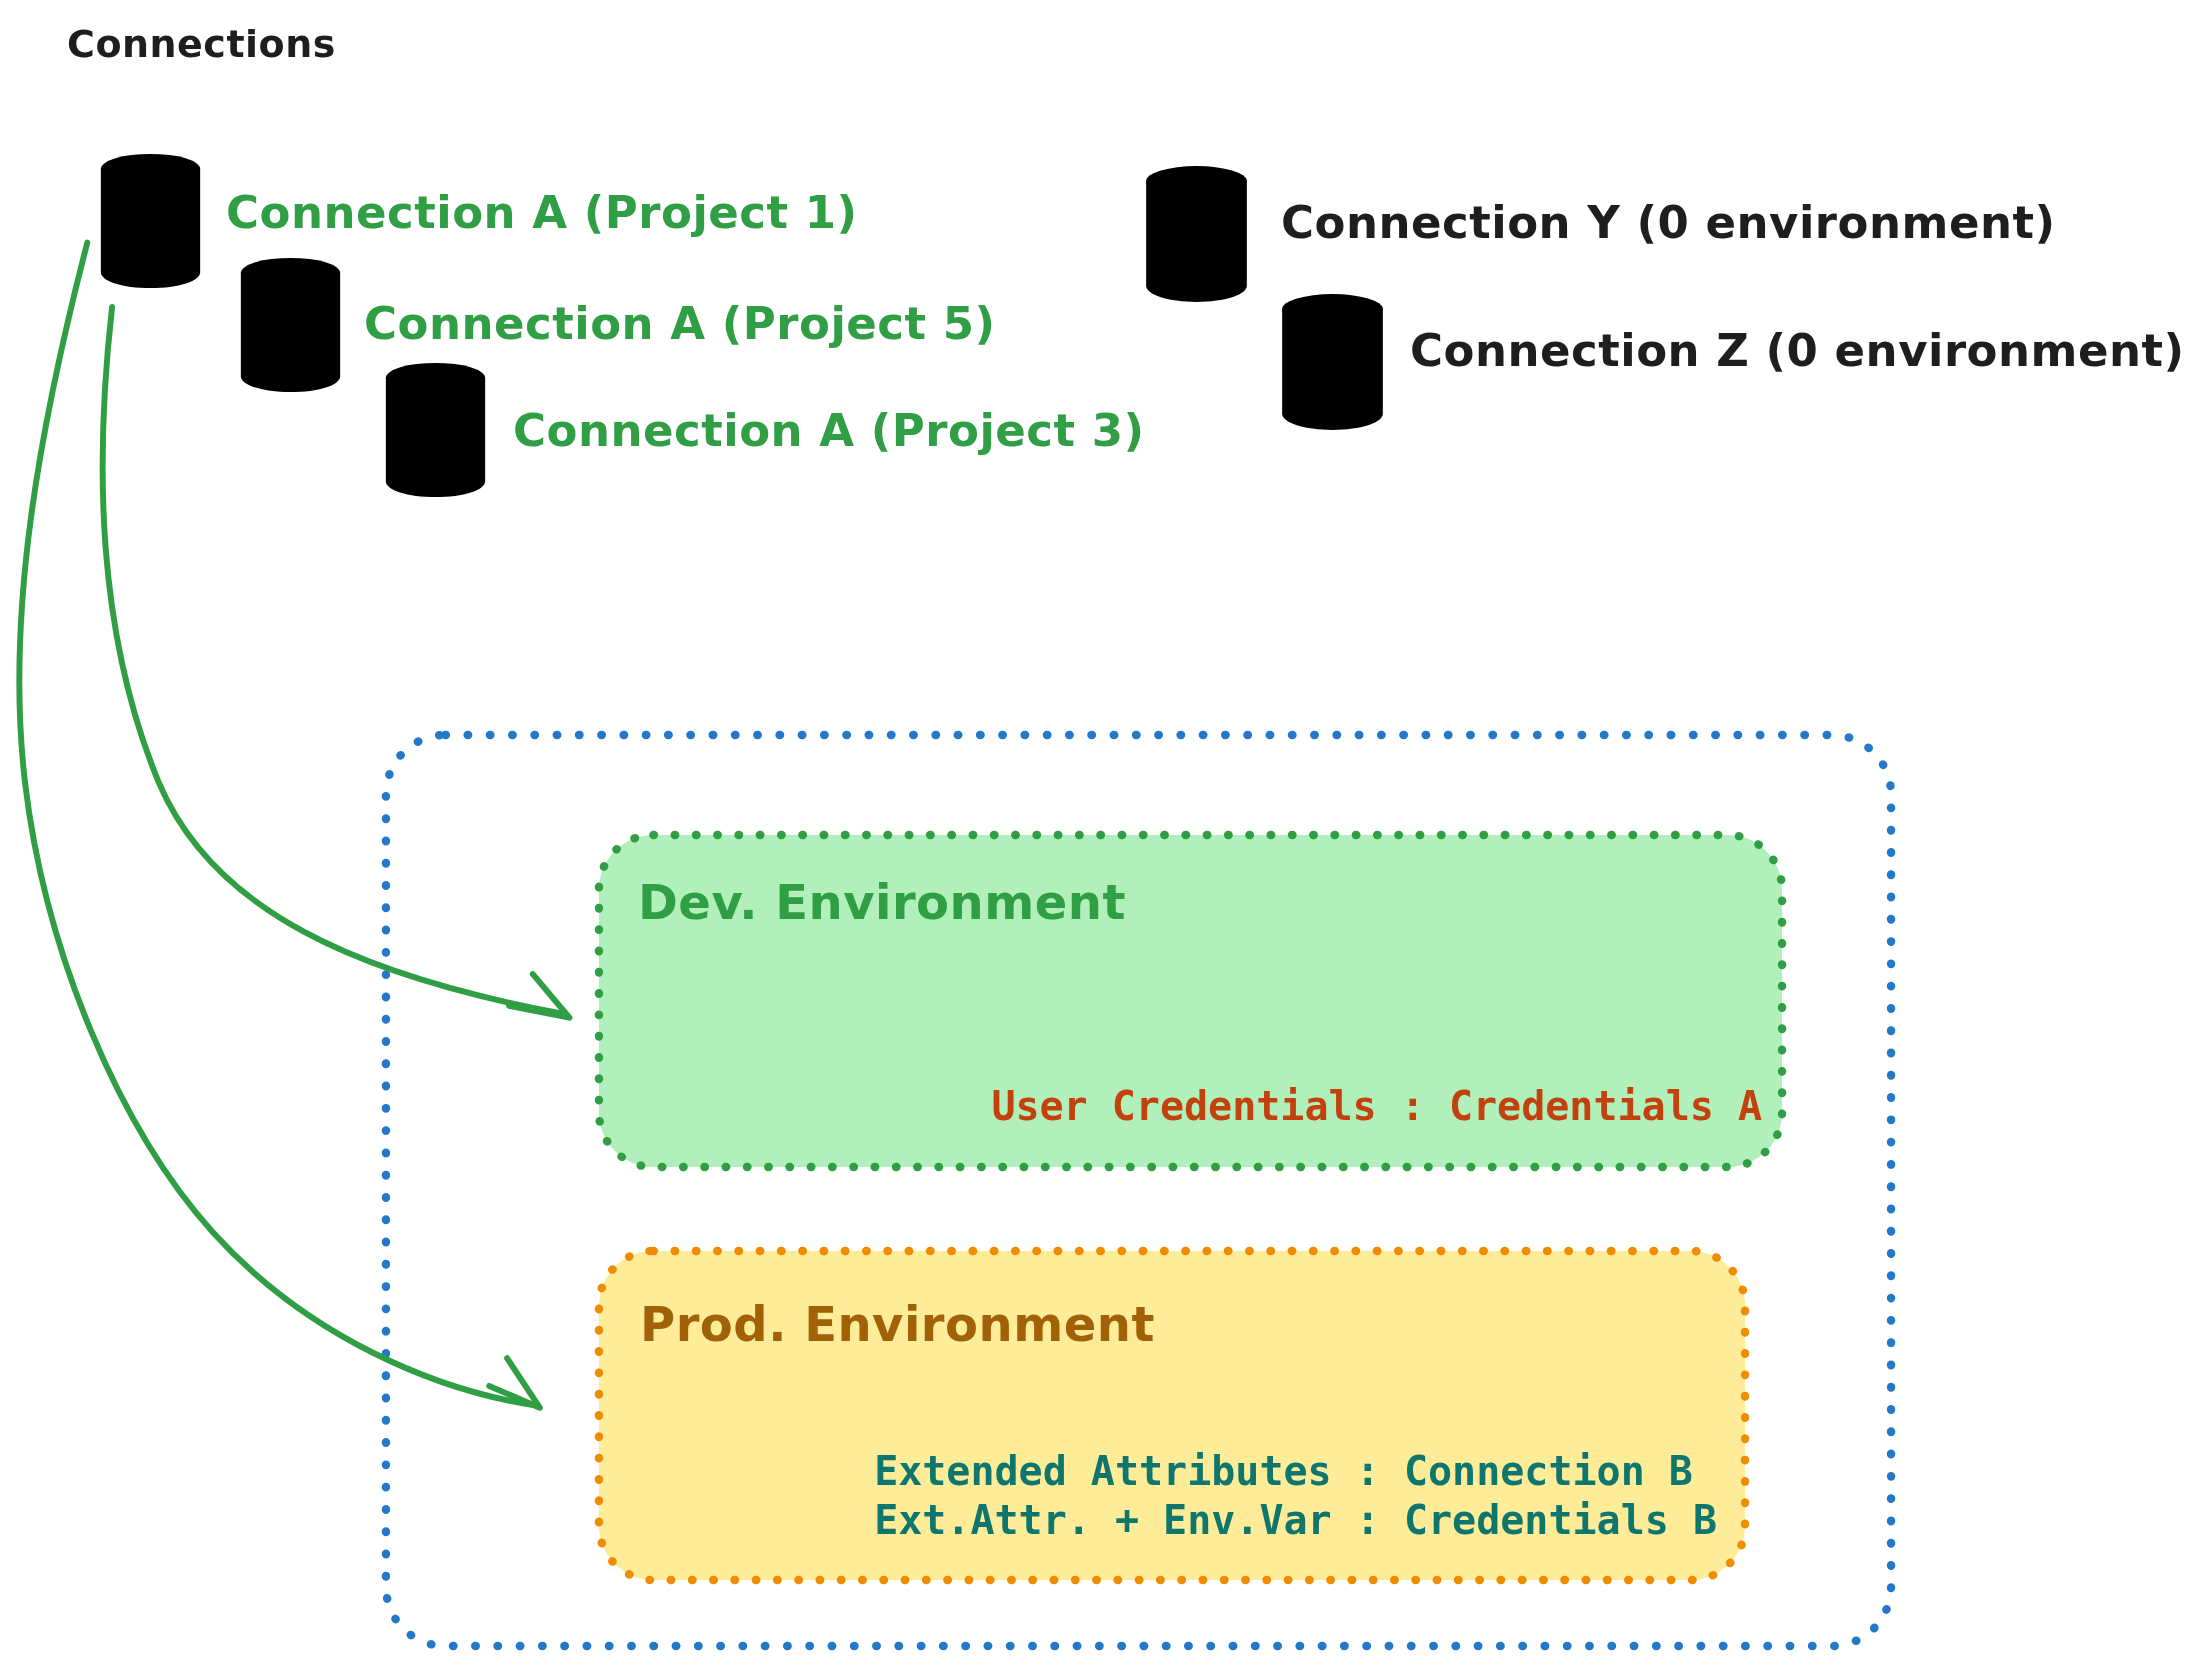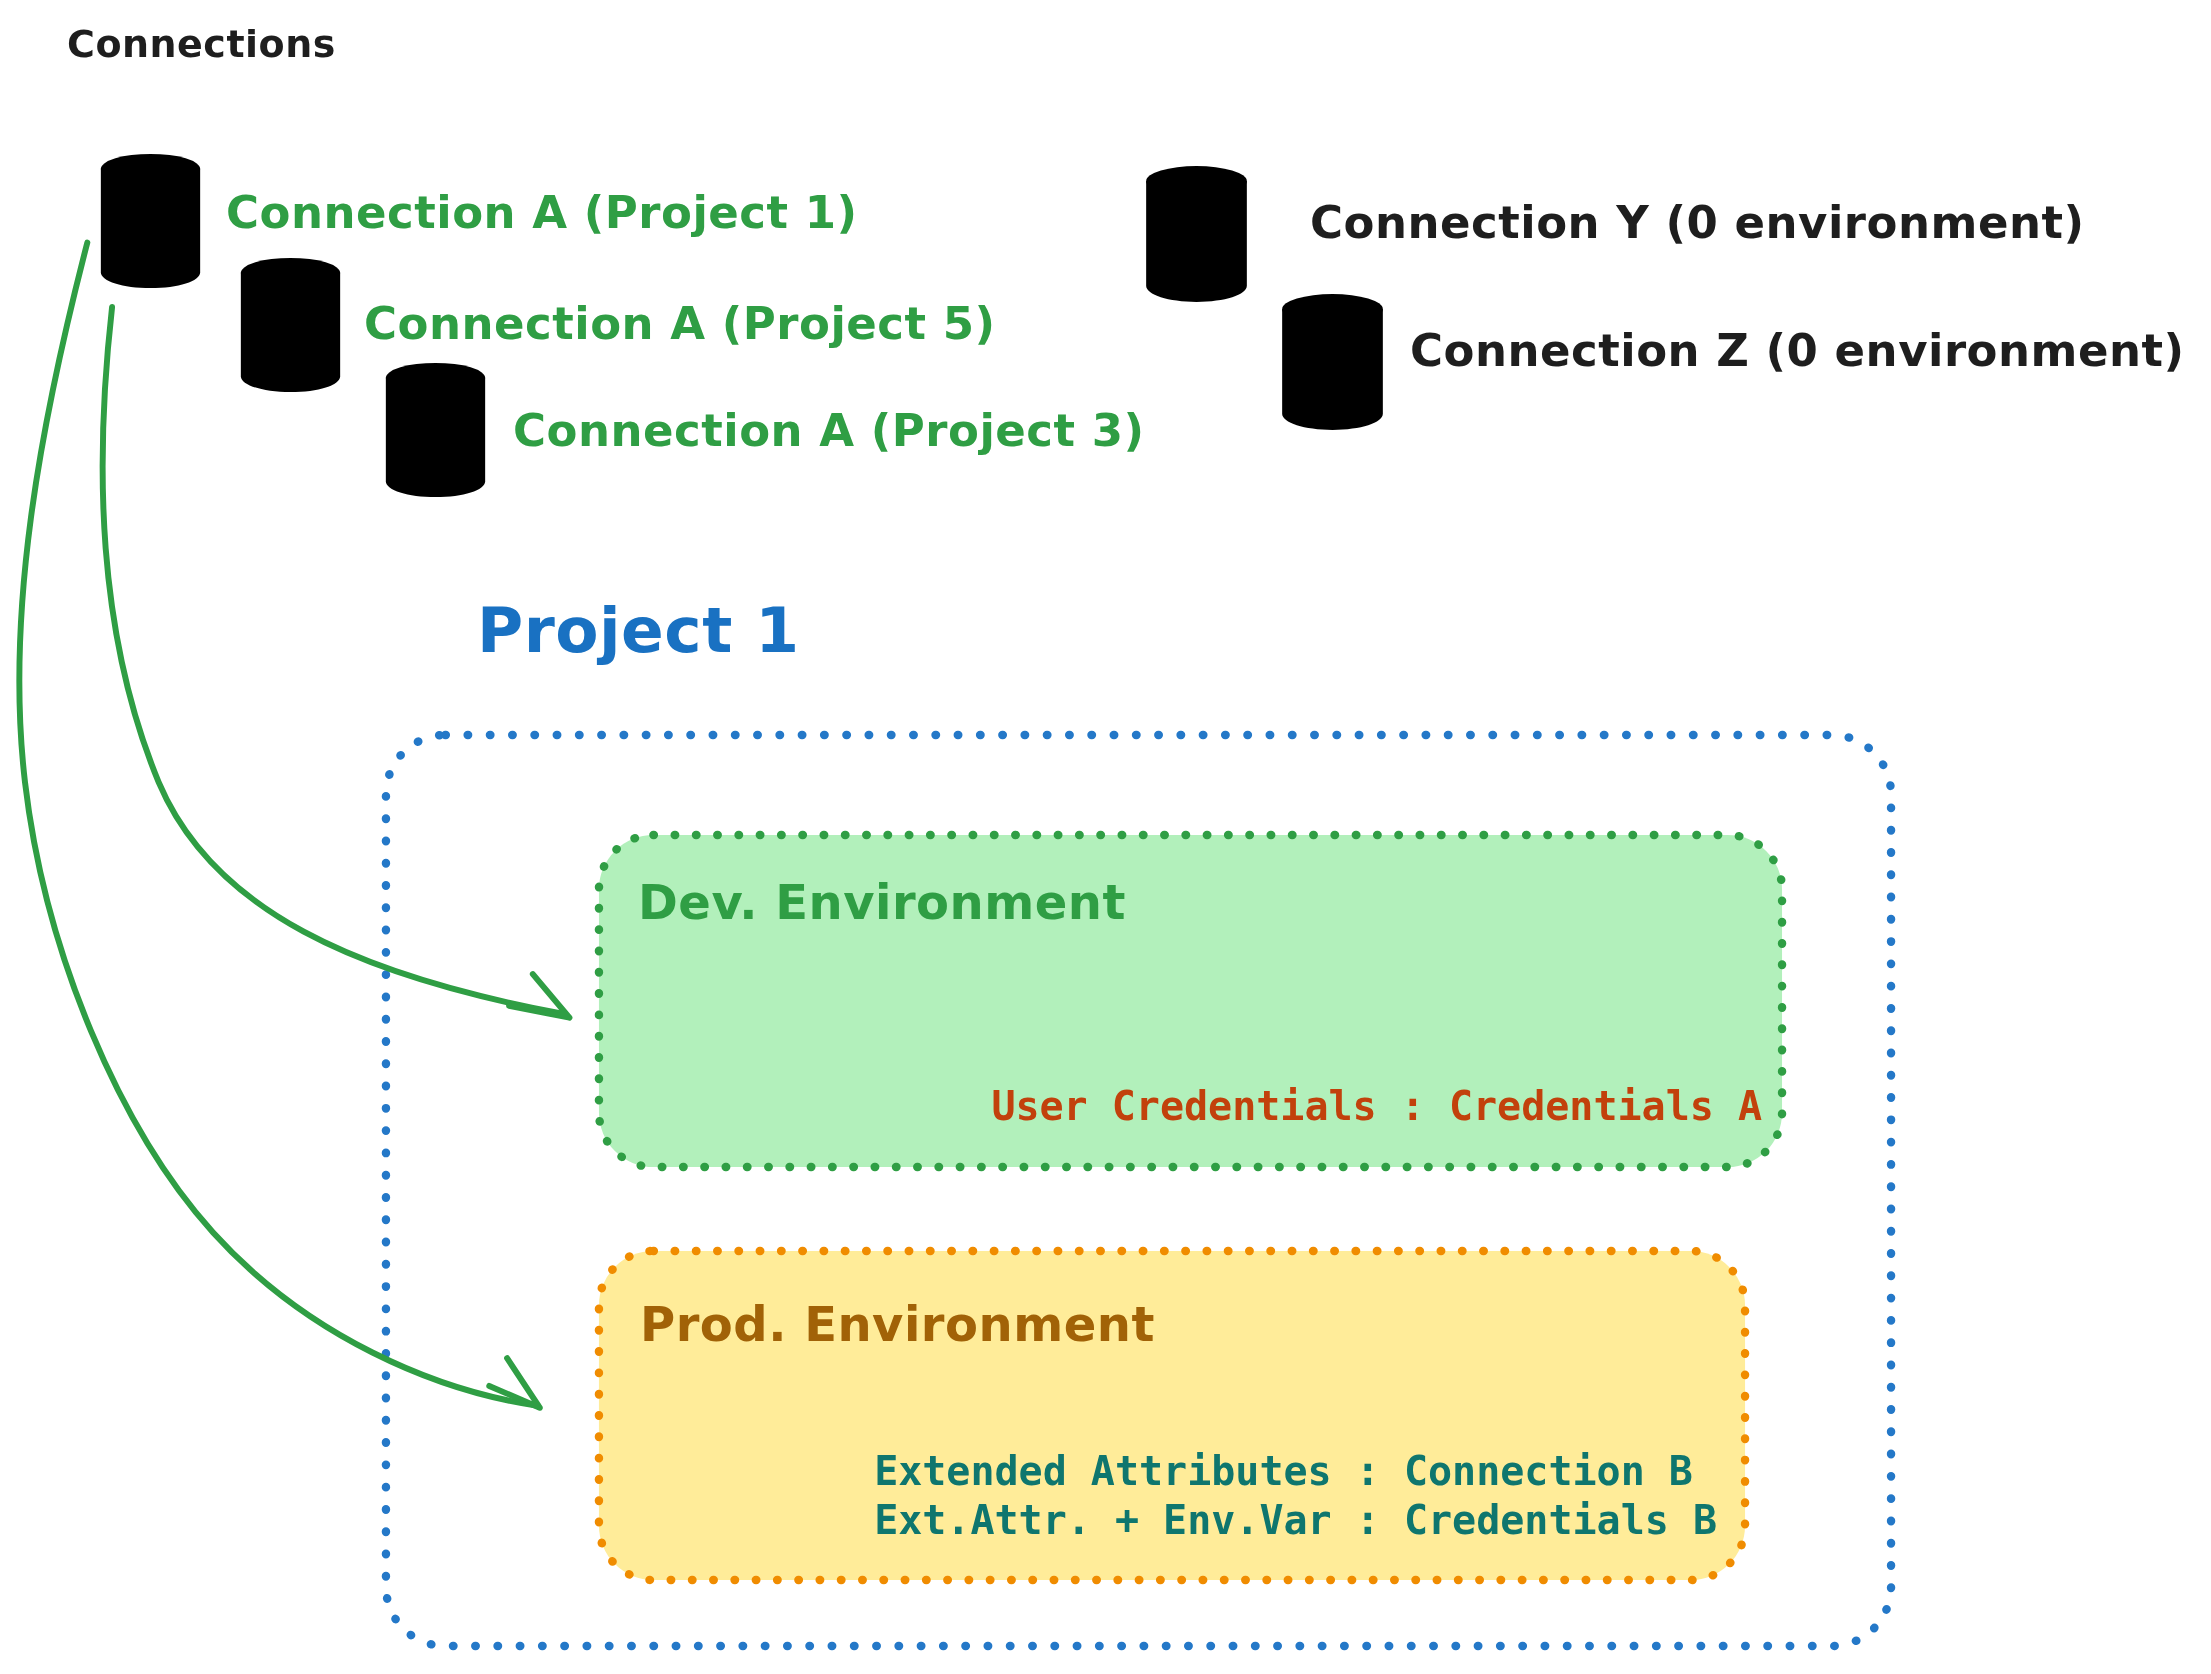--- a/index.html
+++ b/index.html
@@ -65,30 +65,29 @@
         <use href="#db-shape"></use>
       </svg>
   </div>
   <div class="abs hand green-label" style="left:513px;top:404px;">Connection A (Project 3)</div>
 
   <div class="db db-gray" style="left:1139px;top:161px;width:115px;height:145px;">
     <svg viewBox="0 0 112 144">
         <use href="#db-shape"></use>
       </svg>
   </div>
-  <div class="abs hand black-label" style="left:1281px;top:196px;margin-left:29px;">Connection Y (0 environment)</div>
+  <div class="abs hand black-label" style="left:1281px;top:196px;">Connection Y (0 environment)</div>
 
   <div class="db db-gray" style="left:1275px;top:289px;width:115px;height:145px;">
     <svg viewBox="0 0 112 144">
         <use href="#db-shape"></use>
       </svg>
   </div>
   <div class="abs hand black-label" style="left:1410px;top:324px;">Connection Z (0 environment)</div>
 
-  <div class="abs hand project-title" style="left:477px;top:594px;">Project 1</div>
 
   <div class="box" style="left:381px;top:730px;width:1515px;height:921px;">
     <svg class="border-layer" viewBox="0 0 1530 930" preserveAspectRatio="none">
       <rect x="5" y="5" width="1520" height="920" rx="60" fill="none" stroke="#2478c8" stroke-width="8.5" stroke-linecap="round" stroke-dasharray="0.5 22"></rect>
     </svg>
 
     <div class="box" style="left:213px;top:100px;width:1193px;height:342px;">
       <svg class="border-layer" viewBox="0 0 1205 345" preserveAspectRatio="none">
         <rect x="5" y="5" width="1195" height="335" rx="55" fill="#b2f0bb" stroke="#2f9e44" stroke-width="8.5" stroke-linecap="round" stroke-dasharray="0.5 21"></rect>
       </svg>

